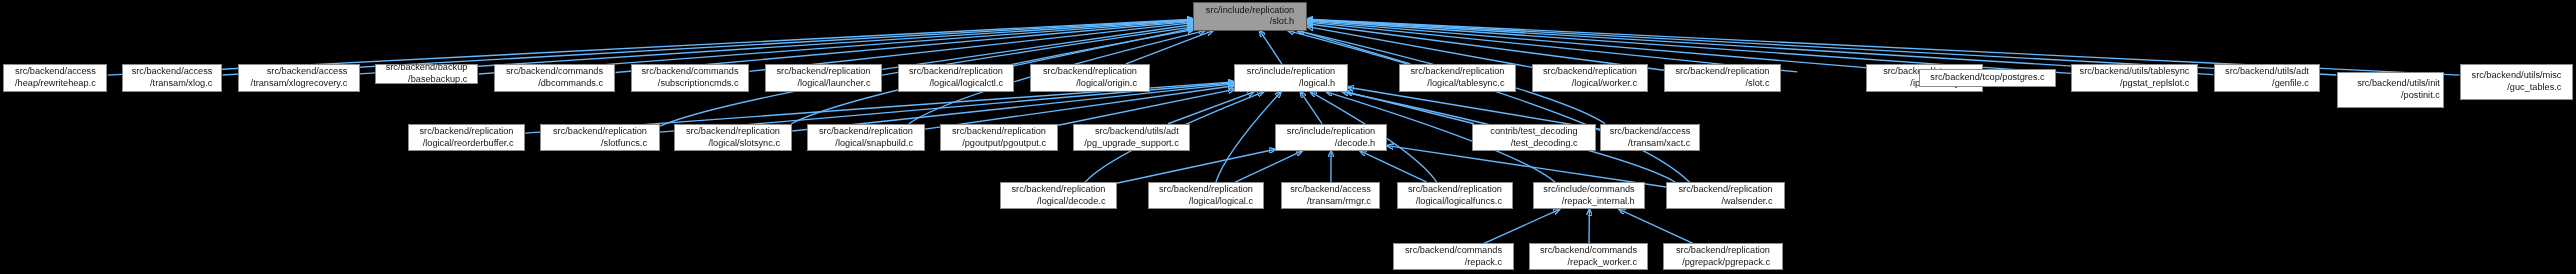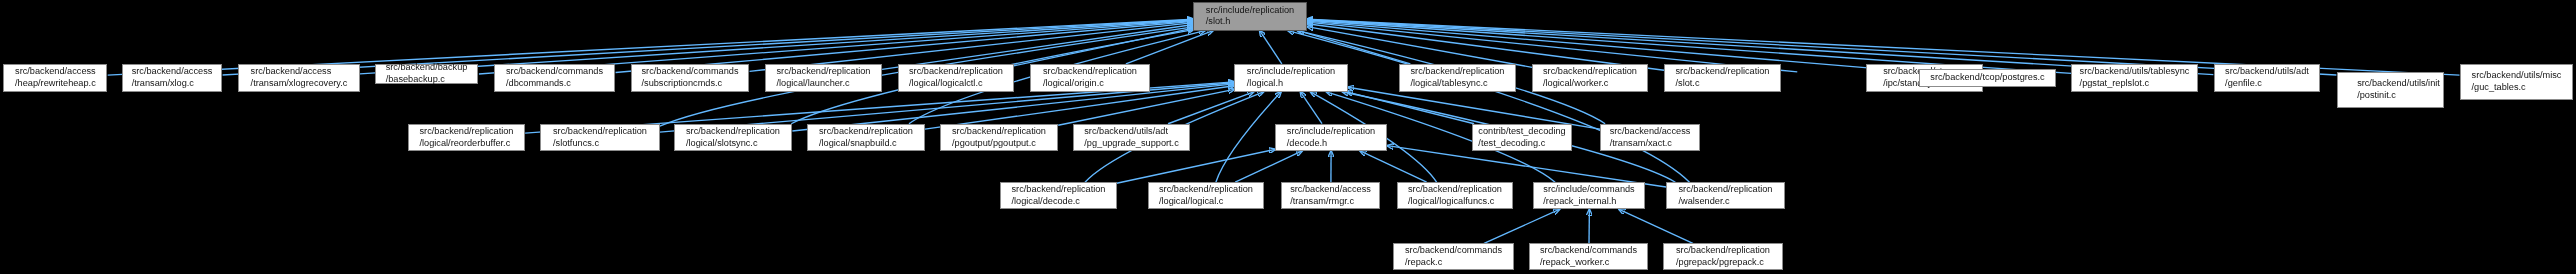--- a/index.html
+++ b/index.html
@@ -9,21 +9,21 @@
   html,body{margin:0;padding:0;background:var(--bg);}
   .graph{
     position:relative; width:2576px; height:274px; background:var(--bg);
     font-family:"Liberation Sans", sans-serif; overflow:hidden;
   }
   svg.edges{position:absolute; left:0; top:0; width:2576px; height:274px; pointer-events:none;}
   svg.edges path{fill:none; stroke:var(--edge); stroke-width:2px;}
   .node{
     position:absolute; box-sizing:border-box; display:flex; align-items:center; justify-content:center;
     background:var(--node-fill); border:1px solid var(--node-border); color:var(--text);
-    font-size:9.2px; line-height:1.26; text-align:left; white-space:pre-line; cursor:pointer;
+    font-size:9.2px; line-height:1.26; text-align:right; white-space:pre-line; cursor:pointer;
     padding:0.7px 2px; z-index:2;
   }
   .node.current{background:var(--current-fill); border-color:var(--current-border); cursor:default;}
 </style>
 </head>
 <body>
 
 <div class="graph">
   <svg class="edges" xmlns="http://www.w3.org/2000/svg" viewBox="0 0 3788 403" width="2576" height="274">
     <defs>
@@ -127,21 +127,21 @@
       <div class="node" style="left: 674px; top: 124px; width: 118px; height: 27px;"><span>src/backend/replication
 /logical/slotsync.c</span></div>
       <div class="node" style="left: 807px; top: 124px; width: 118px; height: 27px;"><span>src/backend/replication
 /logical/snapbuild.c</span></div>
       <div class="node" style="left: 940px; top: 124px; width: 118px; height: 27px;"><span>src/backend/replication
 /pgoutput/pgoutput.c</span></div>
       <div class="node" style="left: 1073px; top: 124px; width: 117px; height: 27px;"><span>src/backend/utils/adt
 /pg_upgrade_support.c</span></div>
       <div class="node" style="left: 1275px; top: 124px; width: 112px; height: 27px;"><span>src/include/replication
 /decode.h</span></div>
-      <div class="node" style="left: 1472px; top: 124px; width: 100px; height: 27px;"><span>contrib/test_decoding
+      <div class="node" style="left: 1472px; top: 124px; width: 124px; height: 27px;"><span>contrib/test_decoding
 /test_decoding.c</span></div>
       <div class="node" style="left: 1600px; top: 124px; width: 100px; height: 27px;"><span>src/backend/access
 /transam/xact.c</span></div>
       <div class="node" style="left: 1000px; top: 182px; width: 117px; height: 27px;"><span>src/backend/replication
 /logical/decode.c</span></div>
       <div class="node" style="left: 1148px; top: 182px; width: 116px; height: 27px;"><span>src/backend/replication
 /logical/logical.c</span></div>
       <div class="node" style="left: 1281px; top: 182px; width: 99px; height: 27px;"><span>src/backend/access
 /transam/rmgr.c</span></div>
       <div class="node" style="left: 1397px; top: 182px; width: 116px; height: 27px;"><span>src/backend/replication

